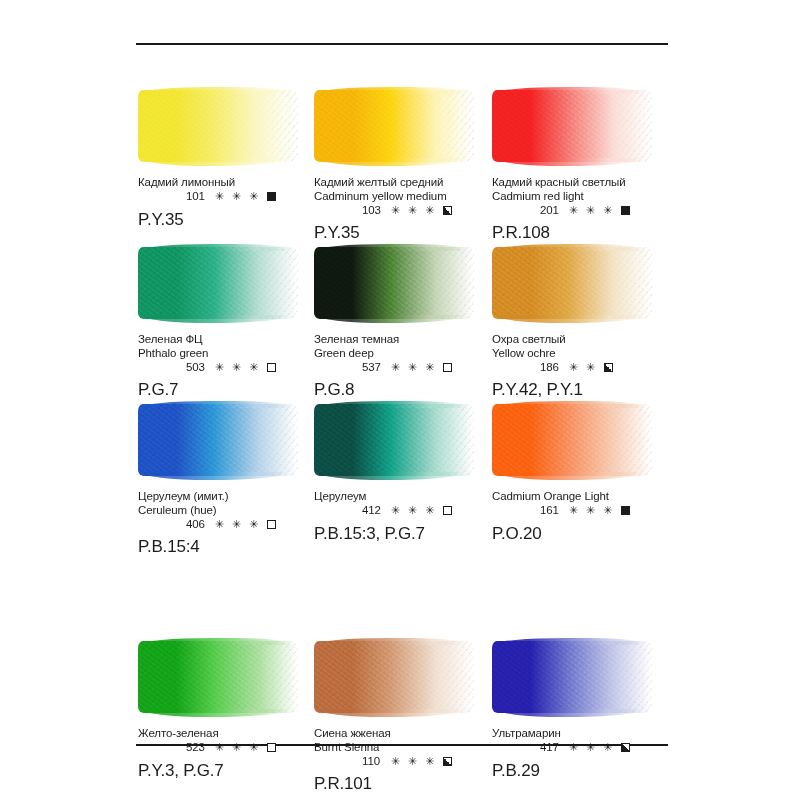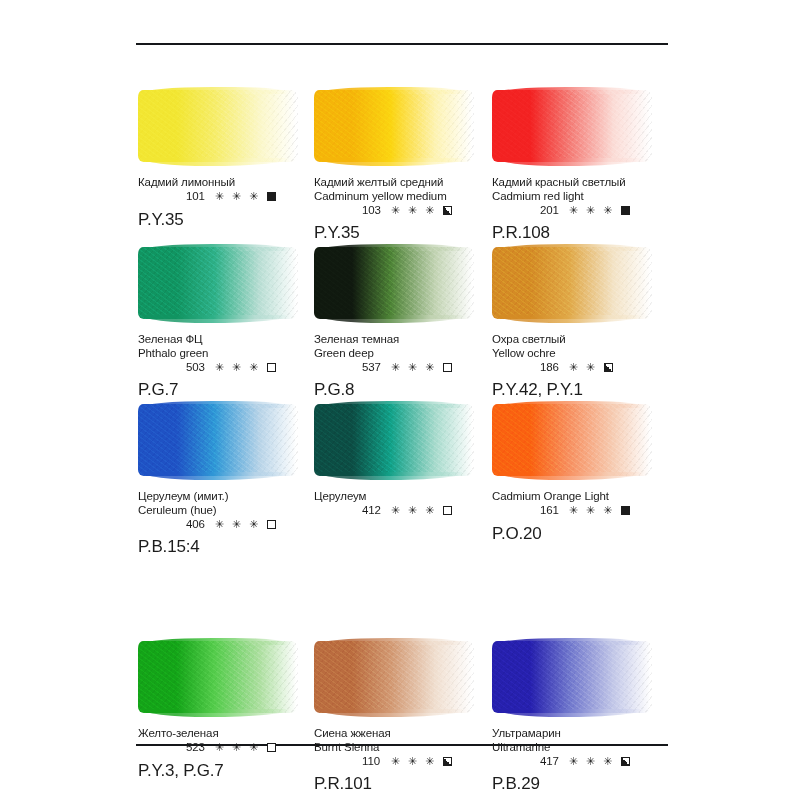--- a/index.html
+++ b/index.html
@@ -299,20 +299,21 @@
               <span class="edge"></span>
             </div>
         </div>
         <div class="label">
           <div class="name-ru">Церулеум</div>
           <div class="meta">
             <span class="code">412</span>
             <span class="stars">✳ ✳ ✳</span>
             <span class="op empty"></span>
           </div>
+          <div class="pigment">P.B.15:3, P.G.7</div>
         </div>
       </div>
       <div class="cell c2">
         <div class="swatch-wrap">
           <div class="swatch" id="sw8" style="background: linear-gradient(90deg, rgb(250, 97, 17) 0%, rgb(250, 97, 17) 24%, rgb(247, 144, 96) 48%, rgb(246, 205, 180) 76%, rgba(255, 255, 255, 0) 99%);">
               <span class="grain"></span>
               <span class="edge"></span>
             </div>
         </div>
         <div class="label">
@@ -365,21 +366,20 @@
       </div>
       <div class="cell c2">
         <div class="swatch-wrap">
           <div class="swatch" id="sw11" style="background: linear-gradient(90deg, rgb(38, 32, 173) 0%, rgb(38, 32, 173) 24%, rgb(111, 118, 204) 48%, rgb(195, 200, 232) 76%, rgba(255, 255, 255, 0) 99%);">
               <span class="grain"></span>
               <span class="edge"></span>
             </div>
         </div>
         <div class="label">
           <div class="name-ru">Ультрамарин</div>
-          <div class="name-en">Ultramarine</div>
           <div class="meta">
             <span class="code">417</span>
             <span class="stars">✳ ✳ ✳</span>
             <span class="op half"></span>
           </div>
           <div class="pigment">P.B.29</div>
         </div>
       </div>
     </div>
 

